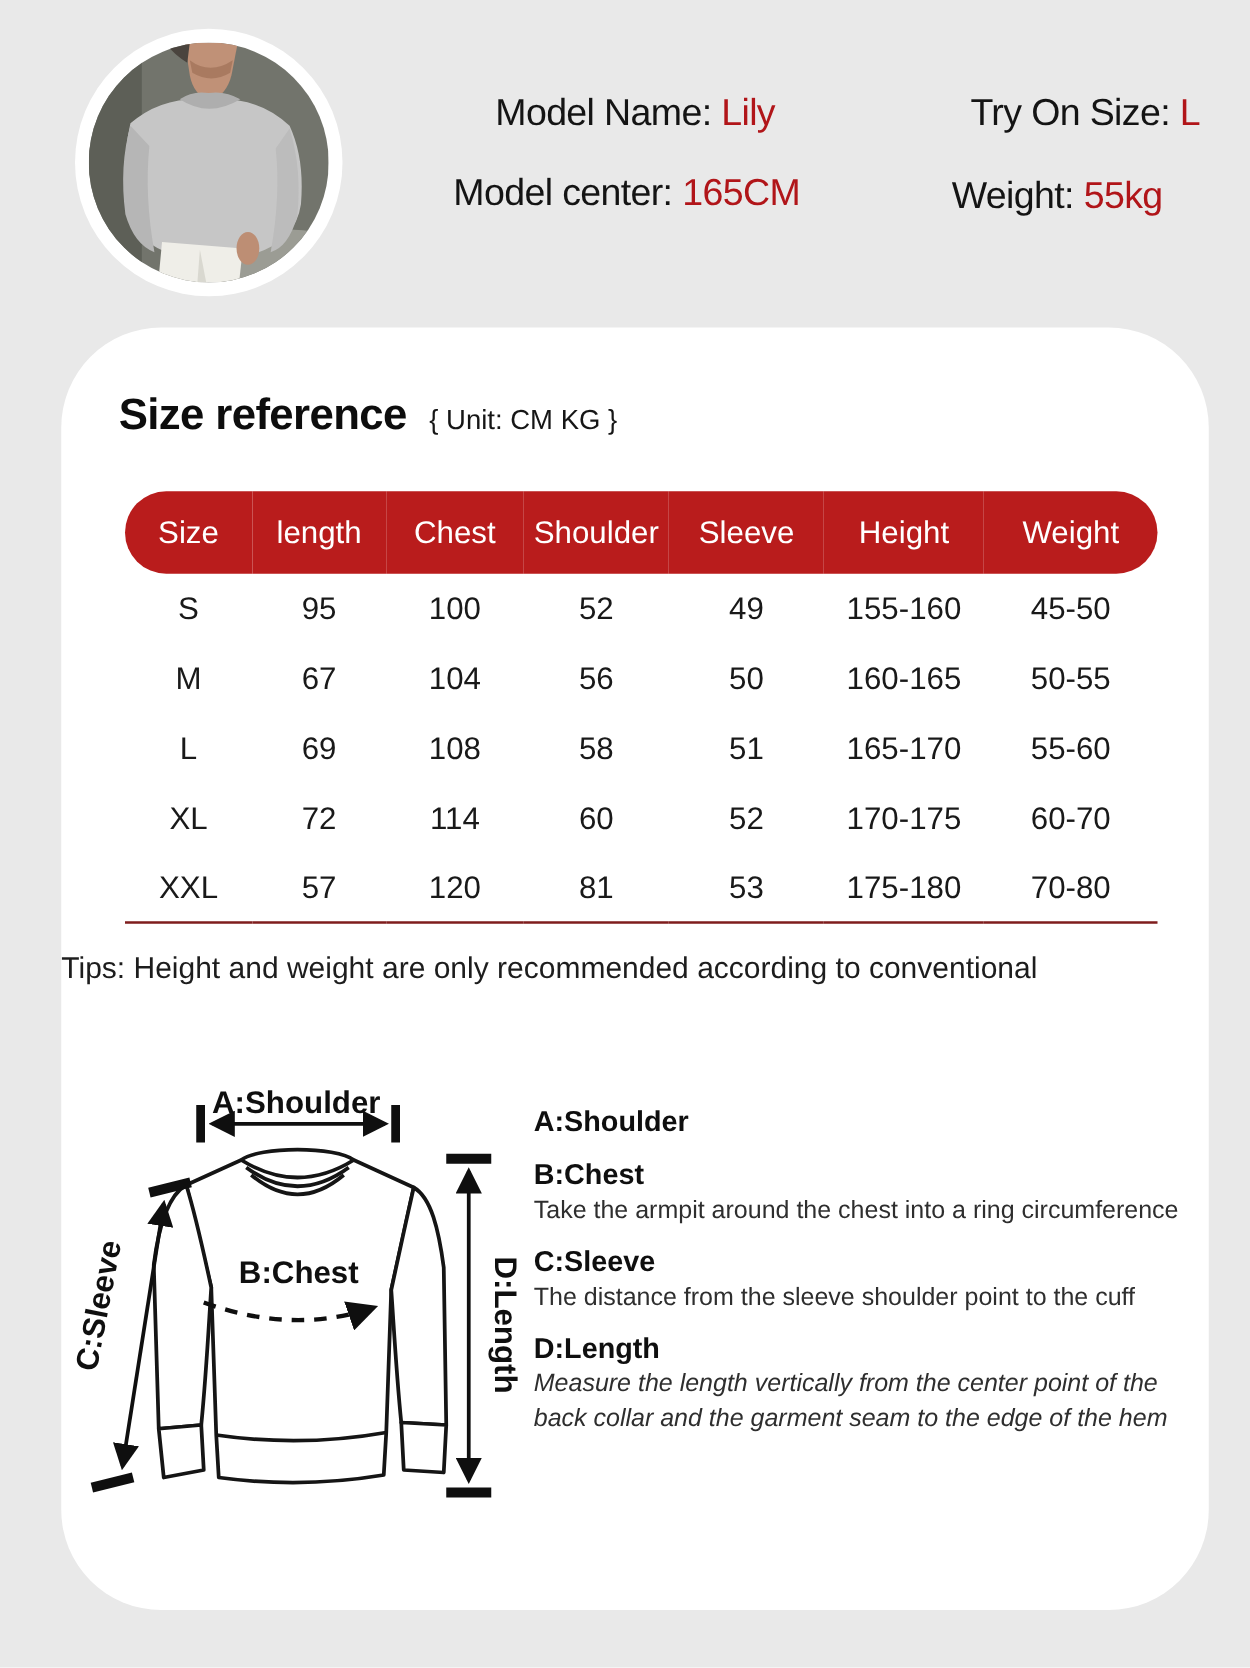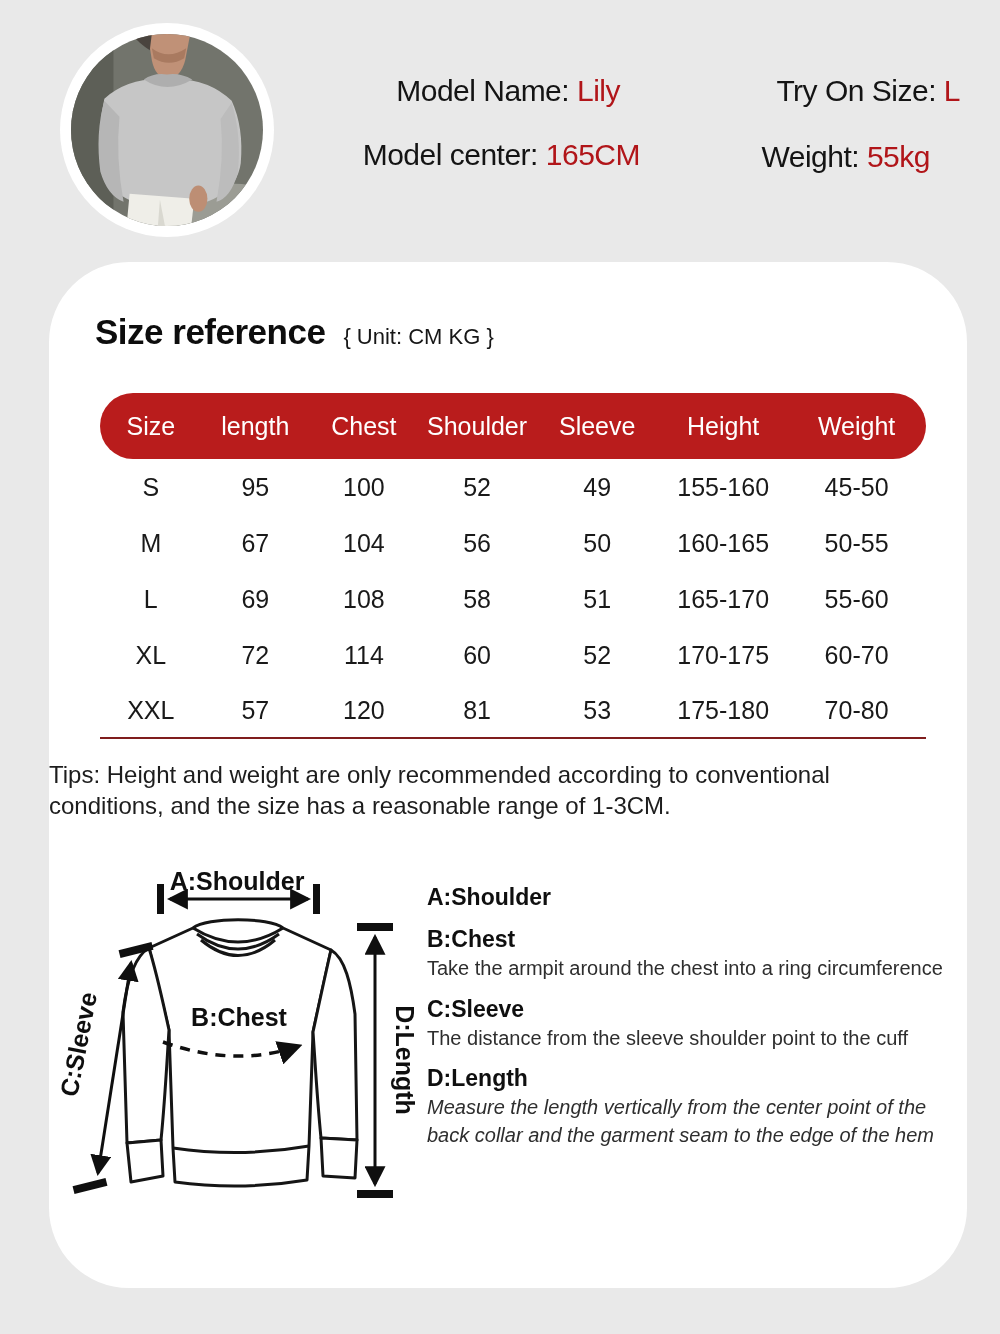--- a/index.html
+++ b/index.html
@@ -199,21 +199,20 @@
             <td>175-180</td>
             <td>70-80</td>
           </tr>
         </tbody>
     </table>
 
   </div>
 
   <div class="tips">
     <div>Tips: Height and weight are only recommended according to conventional</div>
-    <div>conditions, and the size has a reasonable range of 1-3CM.</div>
   </div>
 
   <svg class="diagram-svg" viewBox="0 0 372 356">
     <defs>
       <marker id="ah" viewBox="0 0 10 10" refX="8.5" refY="5" markerWidth="7" markerHeight="7" orient="auto-start-reverse">
         <path d="M0,0 L10,5 L0,10 z" fill="#0f0f0f"></path>
       </marker>
     </defs>
 
     <text class="svg-label" x="180" y="30" font-size="25" text-anchor="middle">A:Shoulder</text>

